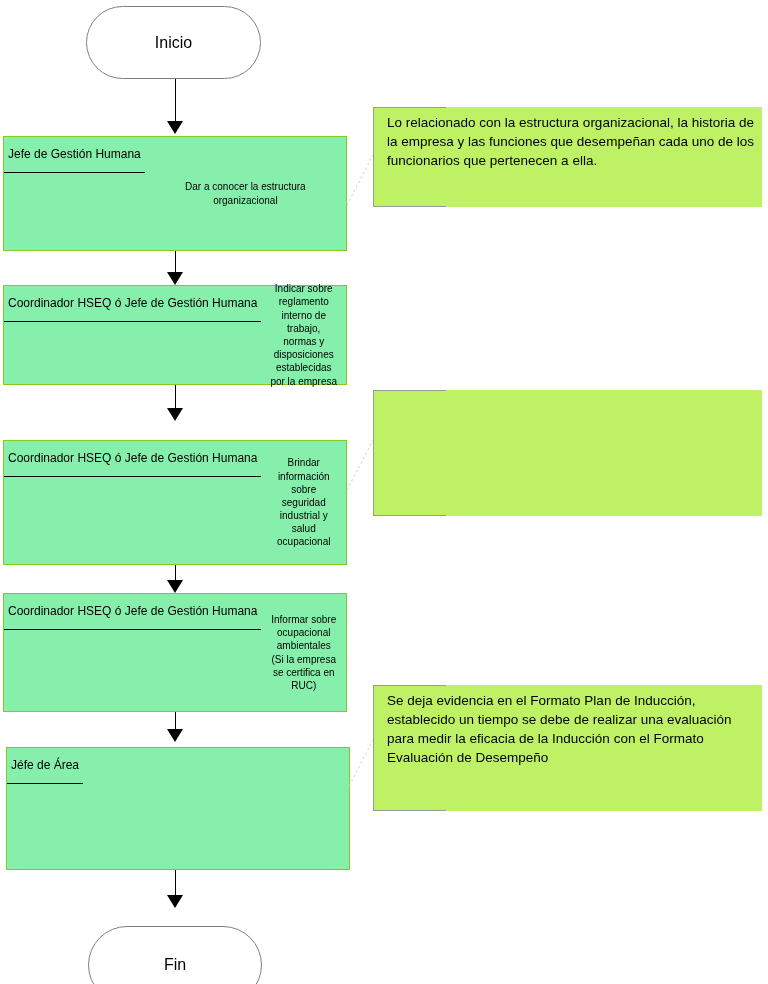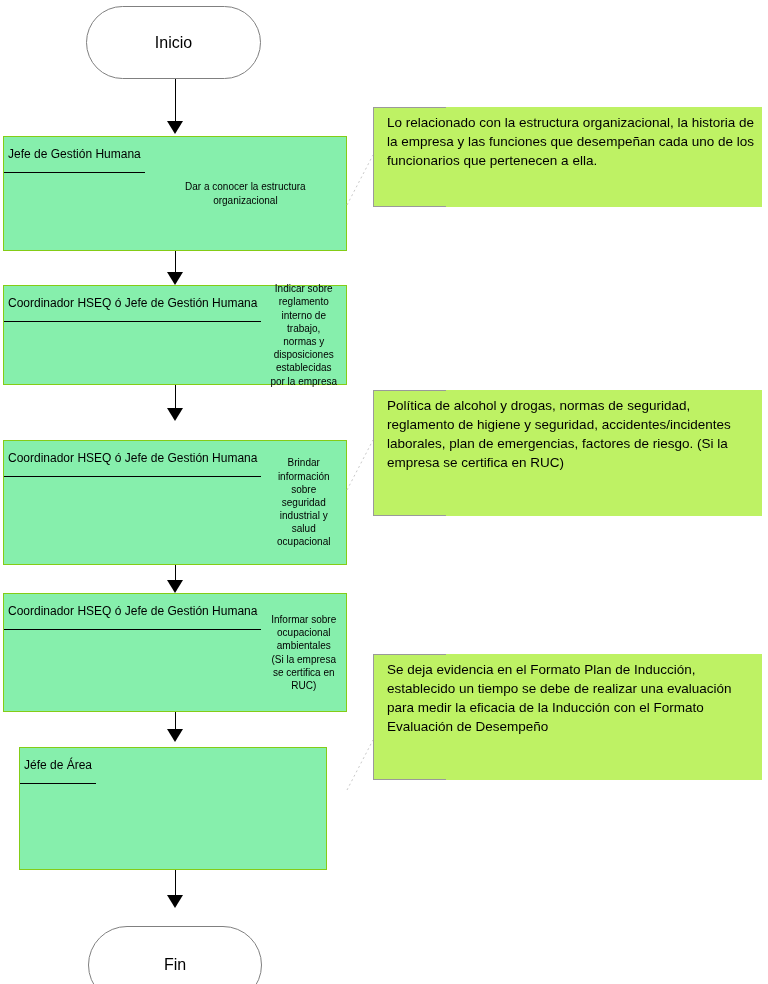--- a/index.html
+++ b/index.html
@@ -174,21 +174,21 @@
   <div class="arrowhead" style="left:167px; top:580px;"></div>
 
   <div class="process-box" style="left:3px; top:593px; width:344px; height:119px;">
     <div class="process-header">Coordinador HSEQ ó Jefe de Gestión Humana</div>
     <div class="process-body">Informar sobre ocupacional ambientales (Si la empresa se certifica en RUC)</div>
   </div>
 
   <div class="connector" style="left:175px; top:712px; height:20px;"></div>
   <div class="arrowhead" style="left:167px; top:729px;"></div>
 
-  <div class="process-box" style="left:19px; top:747px; width:308px; height:123px;">
+  <div class="process-box" style="left:6px; top:747px; width:344px; height:123px;">
     <div class="process-header">Jéfe de Área</div>
   </div>
 
   <div class="connector" style="left:175px; top:870px; height:30px;"></div>
   <div class="arrowhead" style="left:167px; top:895px;"></div>
 
   <div class="terminator" style="left:88px; top:902px; width:174px; height:78px;margin-top:24px;">
     <span>Fin</span>
   </div>
 
@@ -208,23 +208,22 @@
     <span class="bracket-top"></span>
     <span class="bracket-left"></span>
     <span class="bracket-bottom"></span>
     <span class="note-text">Lo relacionado con la estructura organizacional, la historia de la empresa y las funciones que desempeñan cada uno de los funcionarios que pertenecen a ella.</span>
   </div>
 
   <div class="annotation" style="left:373px; top:390px; width:389px; height:126px;">
     <span class="bracket-top"></span>
     <span class="bracket-left"></span>
     <span class="bracket-bottom"></span>
-    <span class="note-text">Política de alcohol y drogas, normas de seguridad, reglamento de higiene y seguridad, accidentes/incidentes laborales, plan de emergencias, factores de riesgo. (Si la empresa se certifica en RUC)</span>
-  </div>
-
-  <div class="annotation" style="left:373px; top:654px; width:389px; height:126px;">
+  </div>
+
+  <div class="annotation" style="left:373px; top:685px; width:389px; height:126px;">
     <span class="bracket-top"></span>
     <span class="bracket-left"></span>
     <span class="bracket-bottom"></span>
     <span class="note-text">Se deja evidencia en el Formato Plan de Inducción, establecido un tiempo se debe de realizar una evaluación para medir la eficacia de la Inducción con el Formato Evaluación de Desempeño</span>
   </div>
 
 </div>
 
 </body></html>

